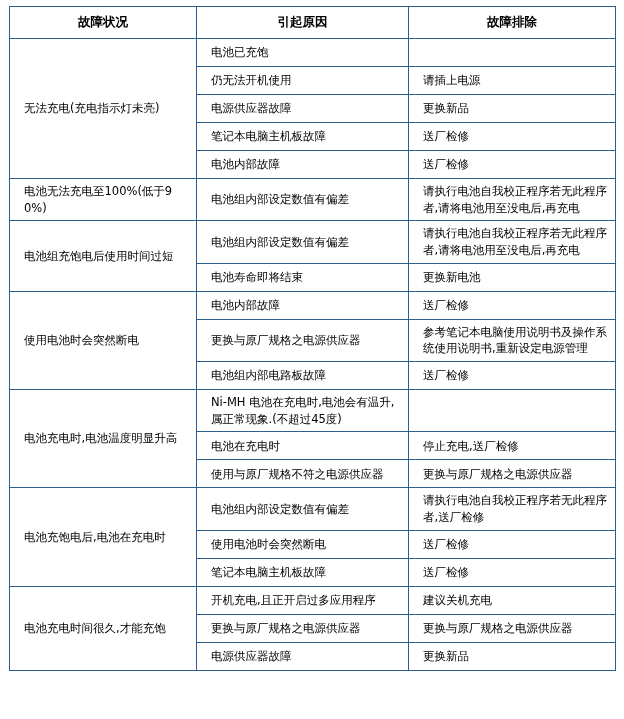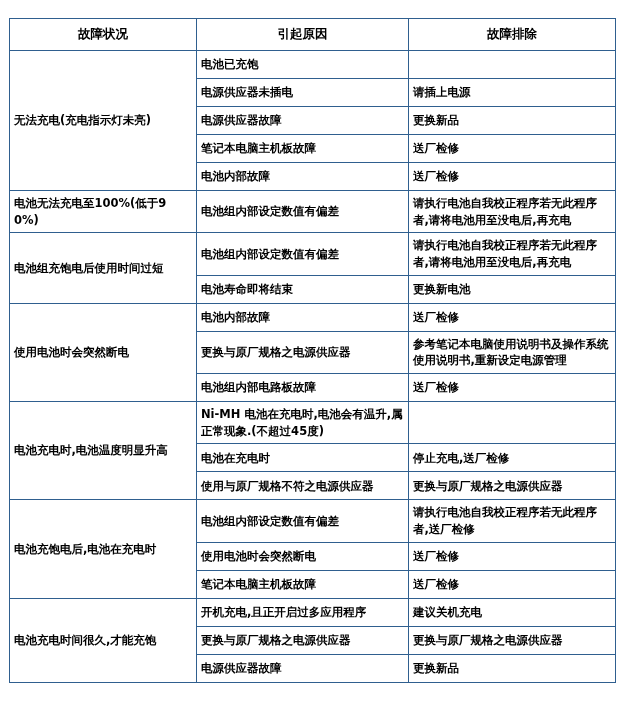--- a/index.html
+++ b/index.html
@@ -17,35 +17,35 @@
     width: 624px;
     height: 719px;
     position: relative;
     overflow: hidden;
     background: #ffffff;
   }
   table.fault-table {
     border-collapse: collapse;
     table-layout: fixed;
     width: 606px;
-    margin: 18px 9px 0 9px;
+    margin: 6px 9px 0 9px;
     font-size: 11.5px;
     line-height: 1.45;
   }
   table.fault-table col.c1 { width: 187px; }
   table.fault-table col.c2 { width: 212px; }
   table.fault-table col.c3 { width: 207px; }
 
   table.fault-table th,
   table.fault-table td {
     border: 1px solid #2f5f8f;
-    padding: 4px 5px 4px 4px;
+    padding: 4px 5px 4px 14px;
     vertical-align: middle;
     text-align: left;
-    font-weight: bold;
+    font-weight: normal;
     word-break: break-all;
   }
   table.fault-table thead th {
     text-align: center;
     font-weight: bold;
     font-size: 12.5px;
     padding: 5px 4px 6px 4px;
     height: 20px;
   }
   td.cause, td.fix {
@@ -78,21 +78,21 @@
         <th>故障排除</th>
       </tr>
     </thead>
     <tbody id="table-body">
         <tr>
           <td class="cond" rowspan="5">无法充电(充电指示灯未亮)</td>
           <td class="cause multiline">电池已充饱</td>
           <td class="fix multiline empty"></td>
         </tr>
         <tr>
-          <td class="cause multiline">电源供应器未插电</td>
+          <td class="cause multiline">仍无法开机使用</td>
           <td class="fix multiline">请插上电源</td>
         </tr>
         <tr>
           <td class="cause multiline">电源供应器故障</td>
           <td class="fix multiline">更换新品</td>
         </tr>
         <tr>
           <td class="cause multiline">笔记本电脑主机板故障</td>
           <td class="fix multiline">送厂检修</td>
         </tr>

